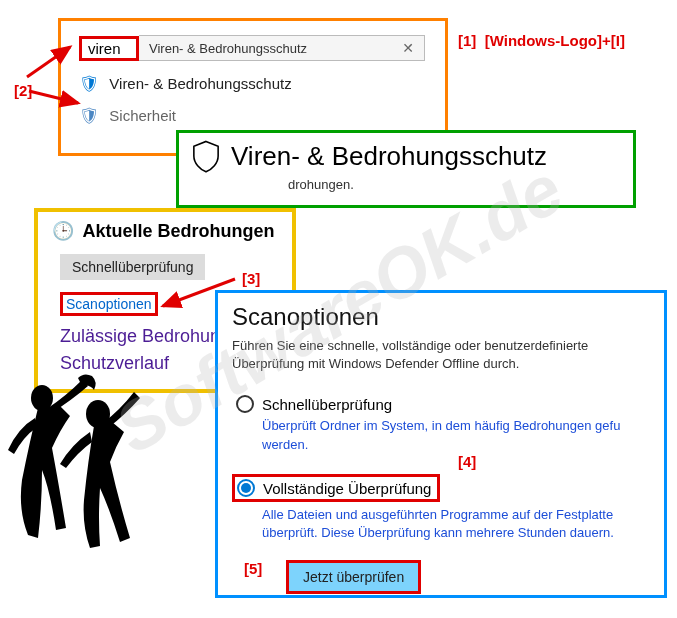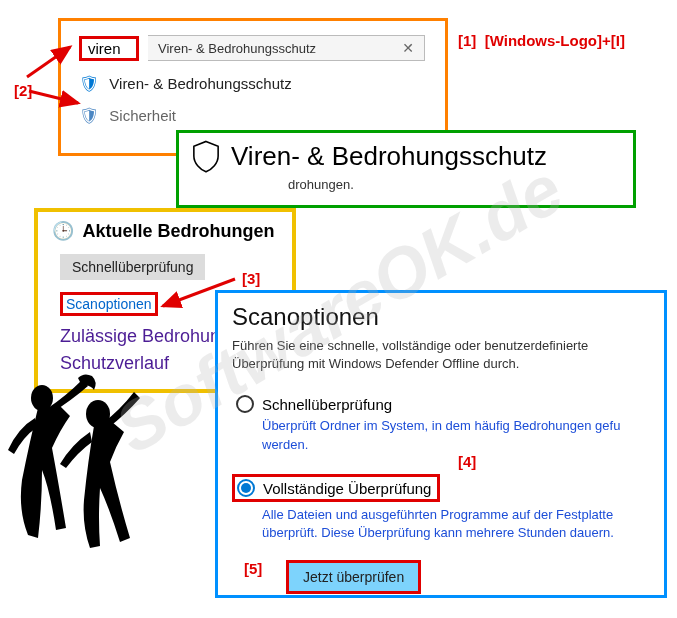--- a/index.html
+++ b/index.html
@@ -37,21 +37,21 @@
       top: 18px;
       left: 58px;
       width: 390px;
       height: 138px;
       background: #fff;
     }
     .search-row {
       display: flex;
       align-items: center;
       padding: 14px 10px 6px 18px;
-      gap: 9px;
+      gap: 0;
     }
     .search-input-box {
       border: 3px solid #e00000;
       padding: 1px 6px;
       font-size: 15px;
       width: 60px;
     }
     .search-hint {
       background: #f5f5f5;
       border: 1px solid #bbb;

